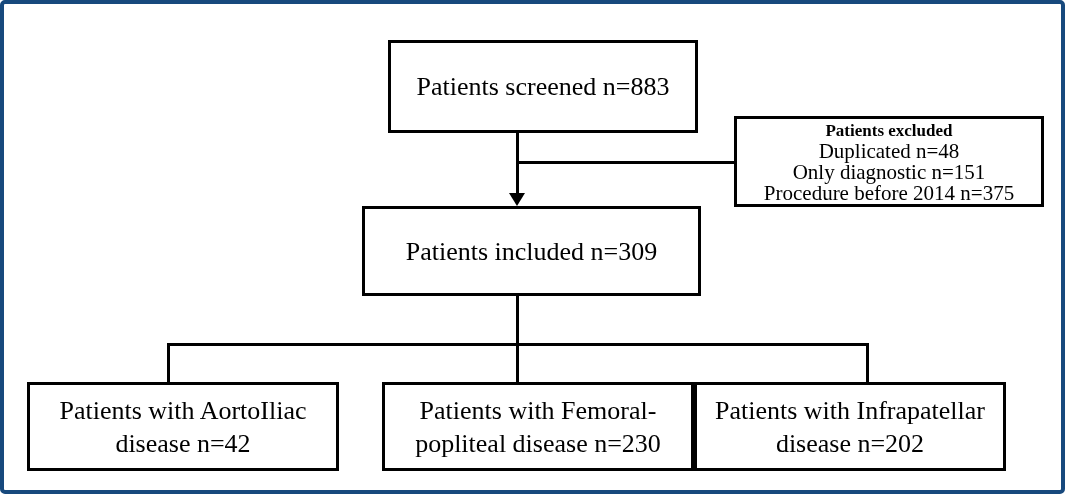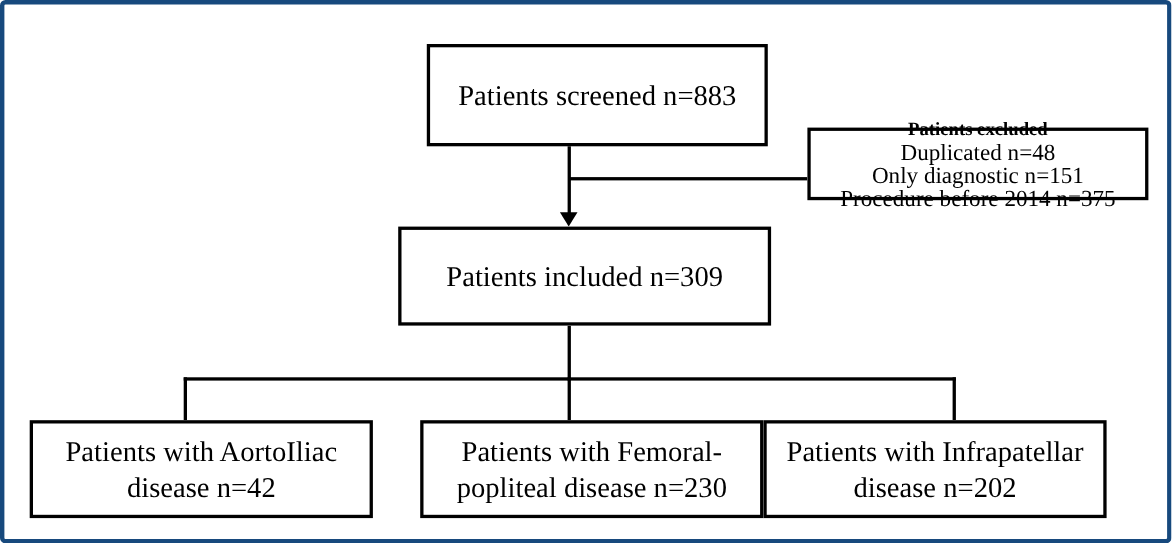--- a/index.html
+++ b/index.html
@@ -28,21 +28,21 @@
     align-items: center;
     justify-content: center;
     text-align: center;
   }
   .box-text {
     white-space: pre-line;
     font-size: 26px;
     line-height: 33px;
   }
   .box-screened  { left: 358px; top: 36px;  width: 310px; height: 93px; margin-left: 26px; }
-  .box-excluded  { left: 730px; top: 112px; width: 310px; height: 66px; }
+  .box-excluded  { left: 730px; top: 112px; width: 310px; height: 91px; }
   .box-included  { left: 358px; top: 202px; width: 339px; height: 90px; }
   .box-aorto     { left: 23px;  top: 378px; width: 312px; height: 89px; }
   .box-femoral   { left: 358px; top: 378px; width: 312px; height: 89px; margin-left: 20px; }
   .box-infra     { left: 690px; top: 378px; width: 312px; height: 89px; }
 
   .excl-title {
     font-size: 17px;
     line-height: 21px;
     font-weight: bold;
   }

